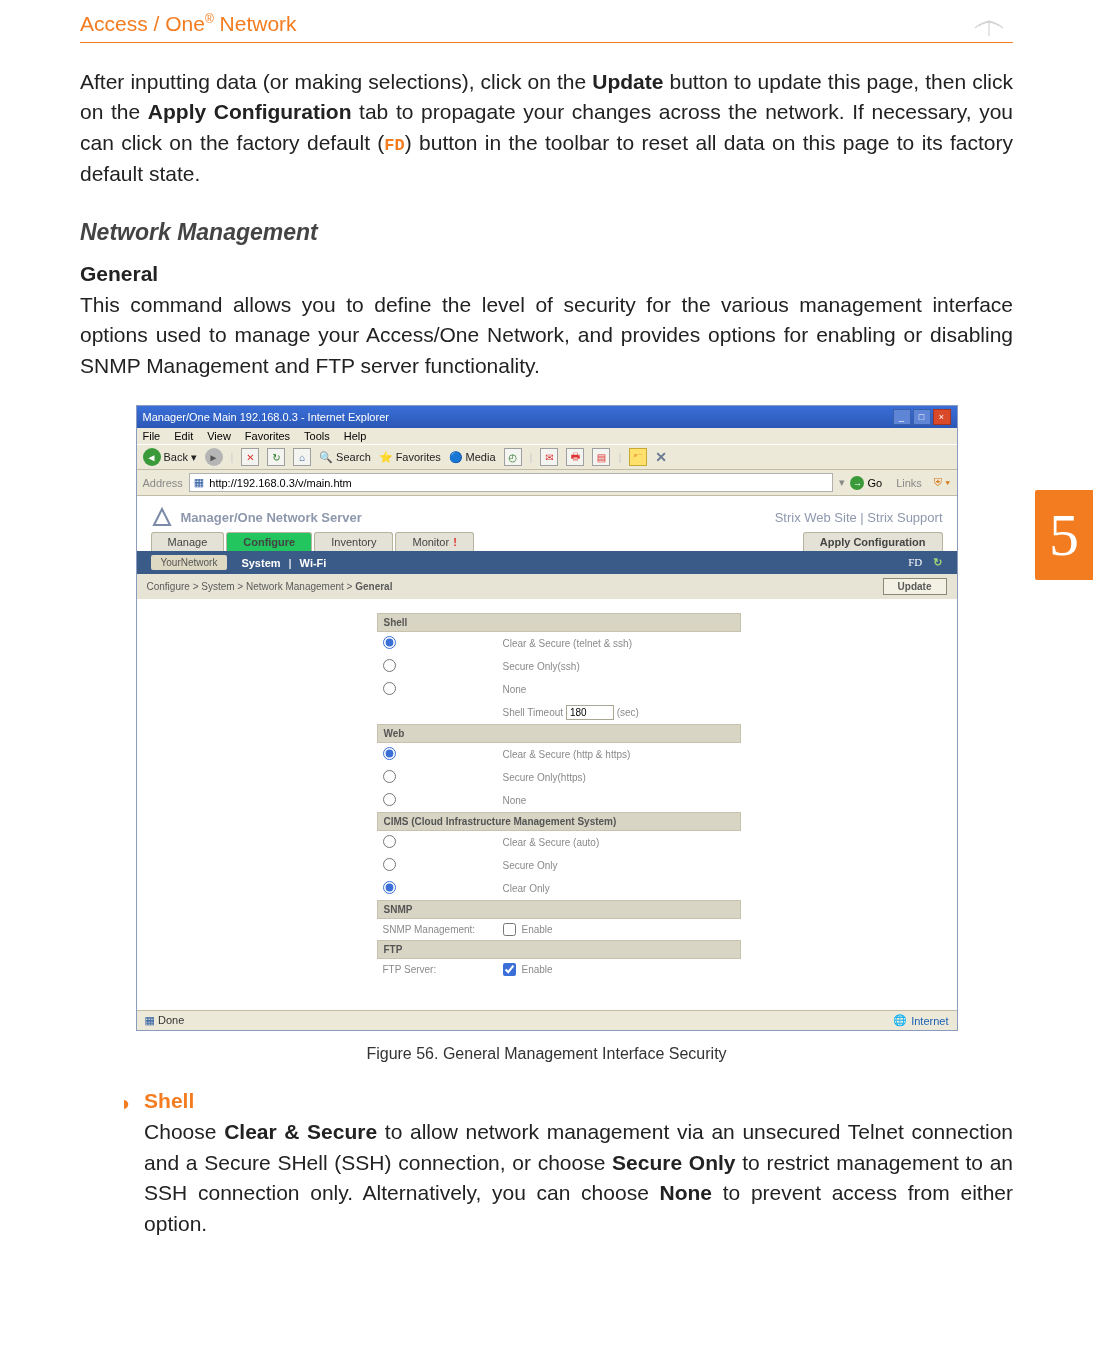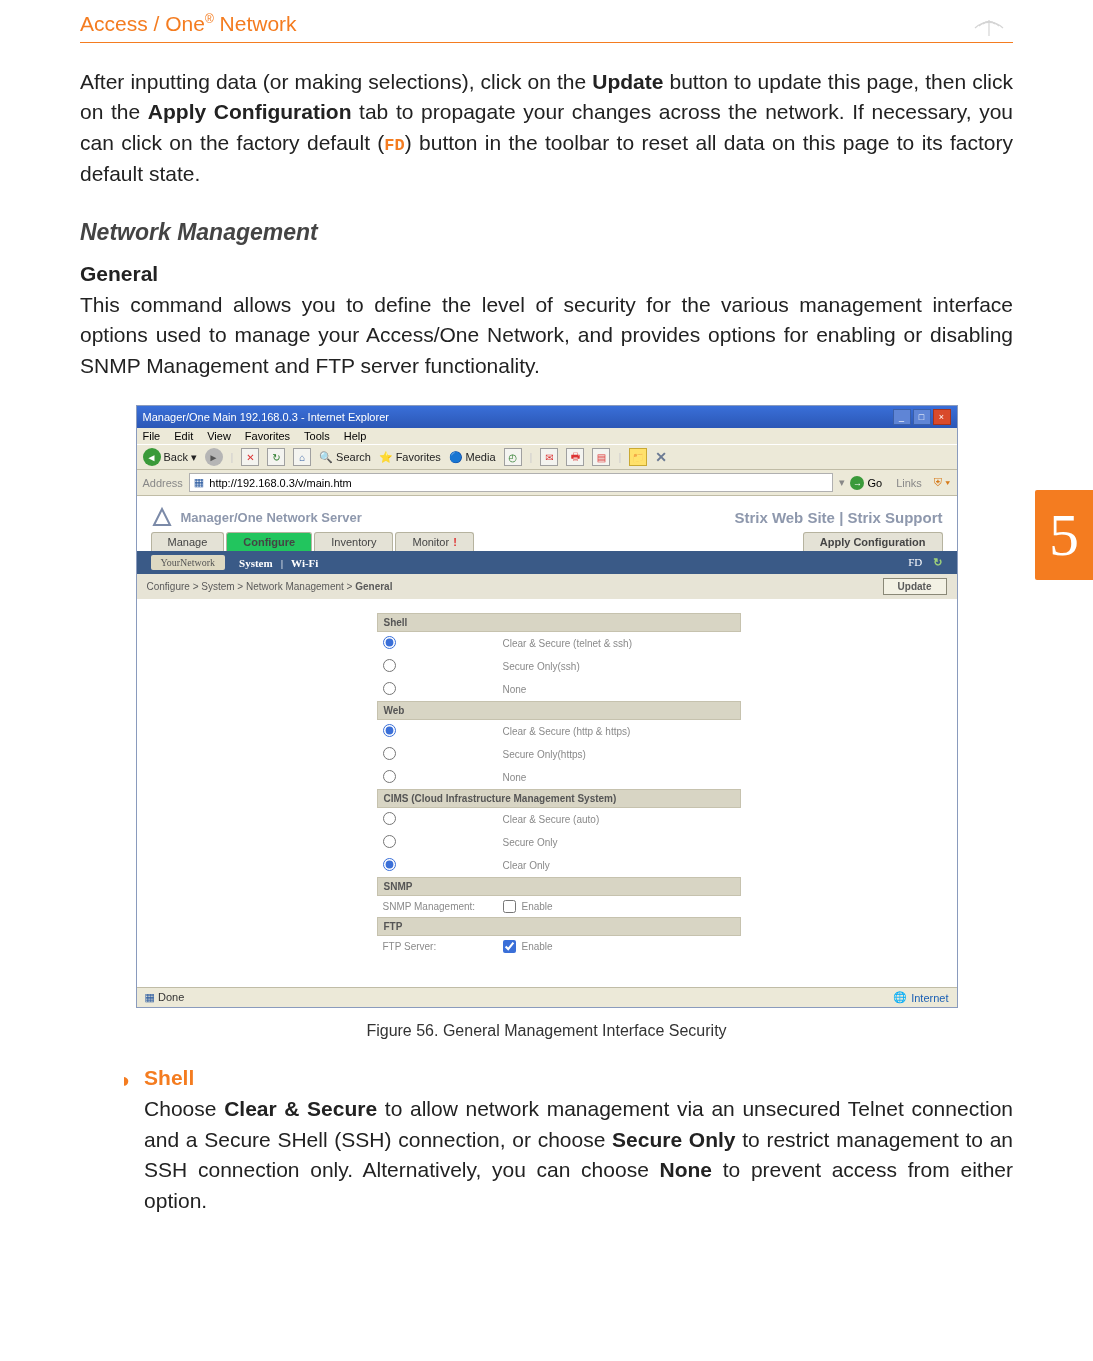--- a/index.html
+++ b/index.html
@@ -187,21 +187,21 @@
   .ss-go-circle{width:14px;height:14px;border-radius:50%;background:#3a9a3a;color:#fff;display:inline-flex;align-items:center;justify-content:center;font-size:9px;}
 
   .ss-app-header {
     display:flex; justify-content:space-between; align-items:center;
     padding:10px 14px 4px 14px;
     color:#9aa3b5;
     font-size:13px;
   }
   .ss-app-header .brand { display:flex;align-items:center;gap:8px;font-weight:bold;color:#8e98ad; }
   .ss-app-header .brand-ico { width:22px;height:22px; }
-  .ss-app-links { color:#8e98ad;font-size:15px;font-weight:bold;margin-left:28px; }
+  .ss-app-links { color:#8e98ad;font-size:13px;font-weight:normal;margin-left:28px; }
 
   .ss-tabs-row {
     display:flex; justify-content:space-between; 
     padding: 0 14px;
   }
   .ss-tabs { display:flex; gap:2px; }
   .ss-tab {
     background:#e4e2d6;
     border:1px solid #b6b39f;
     border-bottom:none;
@@ -215,21 +215,21 @@
   .ss-tab .alert { color:#d33;font-weight:bold;margin-left:4px; }
 
   .ss-subtabs {
     background:#3a5a87;
     color:#fff;
     padding:4px 14px;
     font-size:11px;
     font-weight:bold;
     display:flex;justify-content:space-between;align-items:center;
   }
-  .ss-subtabs .left { display:flex;align-items:center;gap:8px;font-family:Liberation Serif, serif; }
+  .ss-subtabs .left { display:flex;align-items:center;gap:8px; }
   .ss-subtabs .yn { background:#ded9c2;color:#555;font-weight:normal;padding:2px 10px;border-radius:2px;font-size:10px;margin-right:6px; }
   .ss-subtabs .fd { font-family:Tahoma;color:#fff;font-size:11px;font-weight:normal; }
   .ss-subtabs .refresh { color:#9fd27a; }
 
   .ss-crumb {
     background:#e7e4d6;
     padding:4px 10px;
     font-size:10px;
     color:#5a5a5a;
     display:flex;justify-content:space-between;align-items:center;
@@ -403,20 +403,21 @@
             <span>Clear &amp; Secure (telnet &amp; ssh)</span>
           </div>
         <div class="ss-row">
             <span class="ctrl"><input type="radio" style=""></span>
             <span>Secure Only(ssh)</span>
           </div>
         <div class="ss-row">
             <span class="ctrl"><input type="radio" style=""></span>
             <span>None</span>
           </div>
+        <div class="ss-row"><span class="ctrl"></span><span>Shell Timeout</span>&nbsp;<input class="txt" value="180" style="">&nbsp;<span>(sec)</span></div>
 
         <div class="ss-section-head">Web</div>
         <div class="ss-row">
             <span class="ctrl"><input type="radio" checked="" style=""></span>
             <span>Clear &amp; Secure (http &amp; https)</span>
           </div>
         <div class="ss-row">
             <span class="ctrl"><input type="radio" style=""></span>
             <span>Secure Only(https)</span>
           </div>

